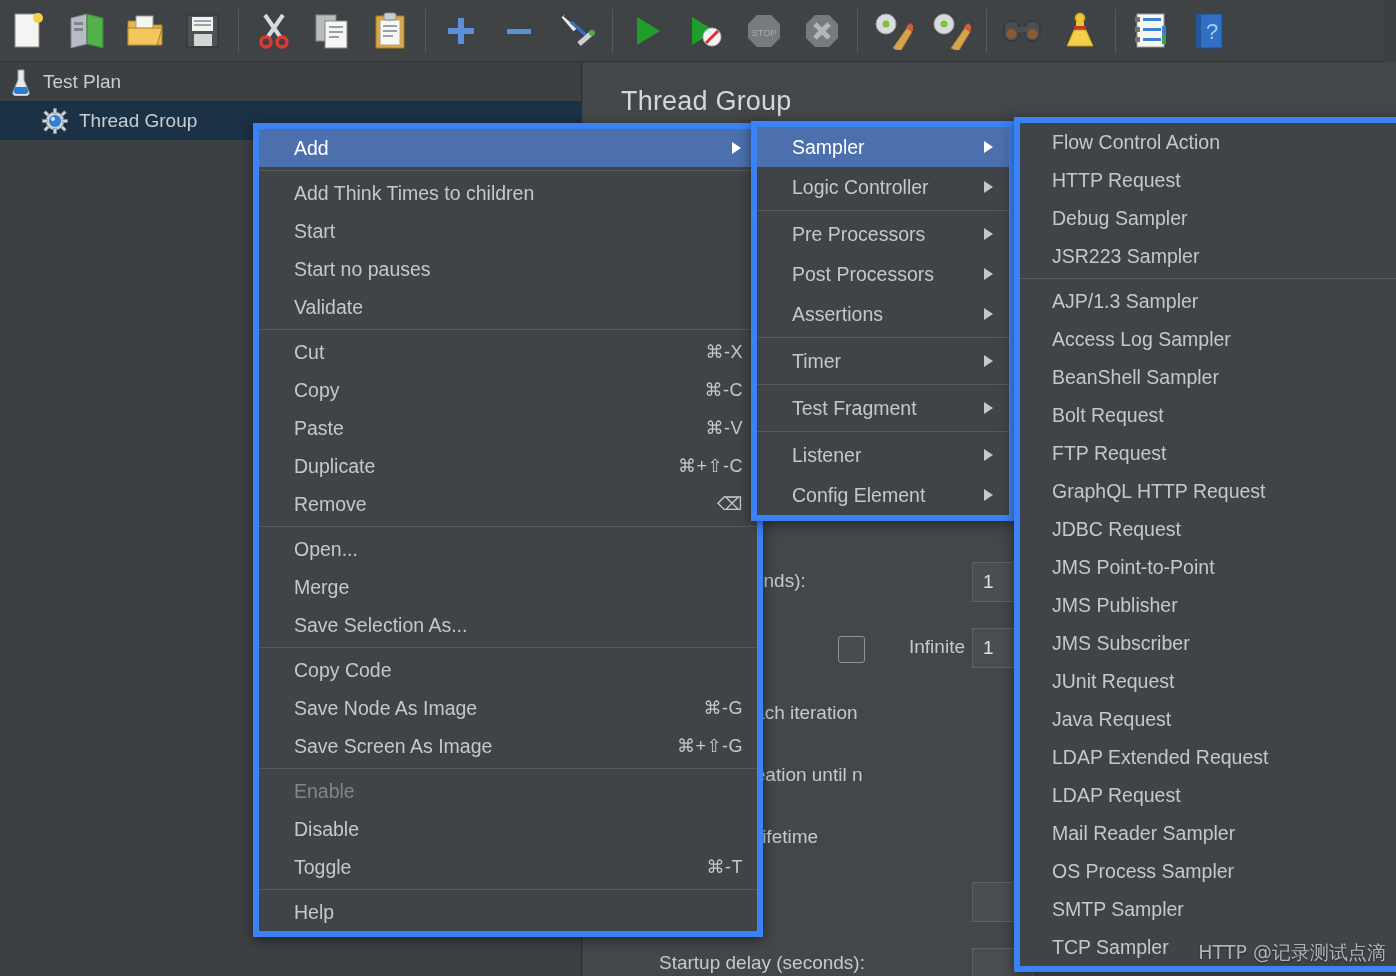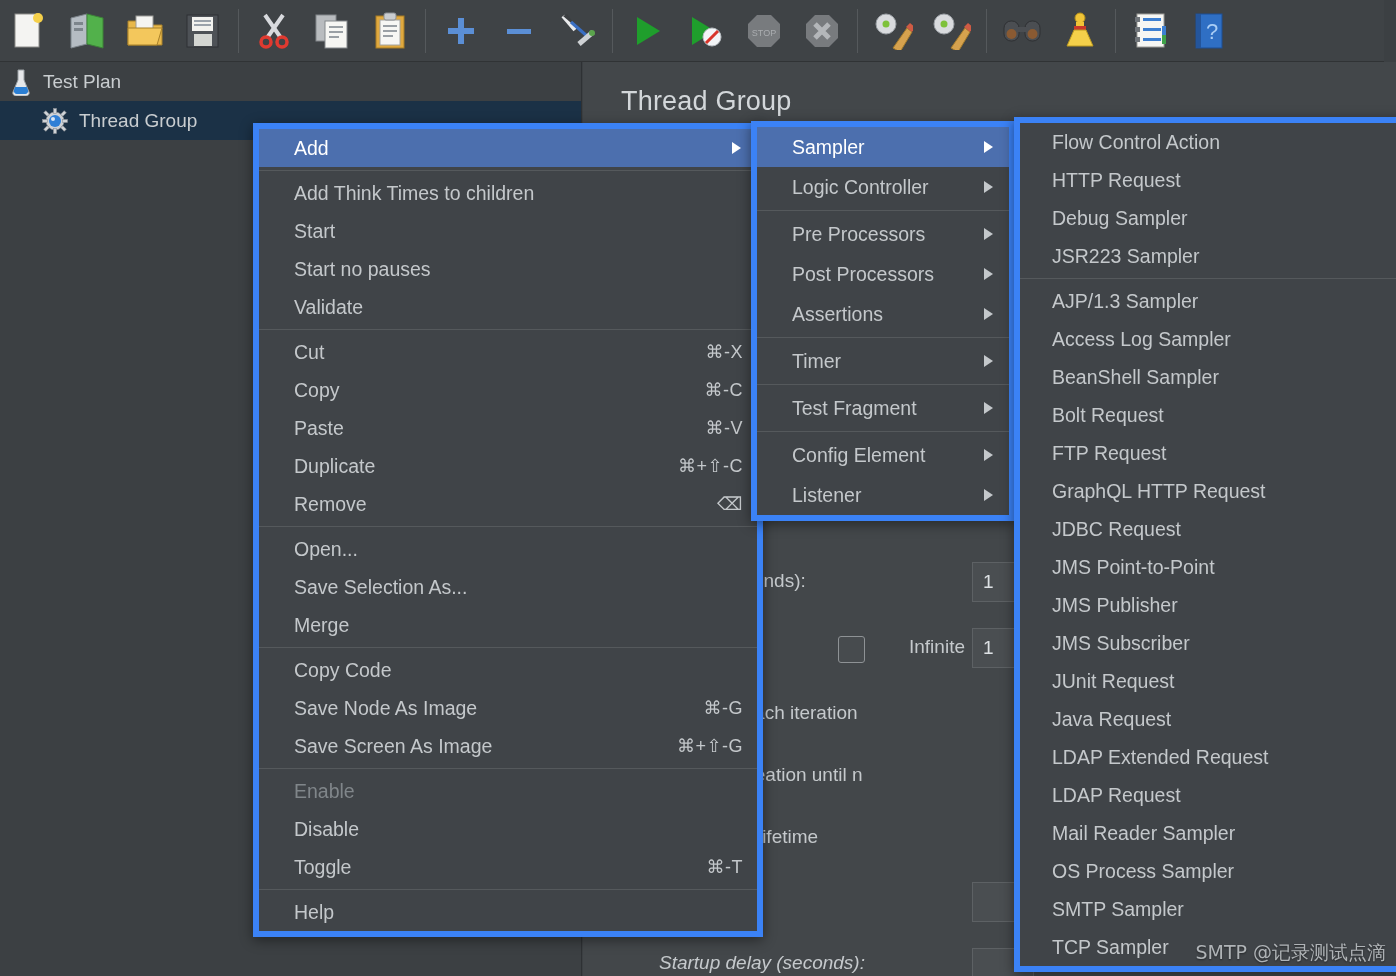--- a/index.html
+++ b/index.html
@@ -146,21 +146,21 @@
   <div class="bglabel" style="left:290px;top:574px;margin-left:36px;">Infinite</div>
   <div class="bgfield" style="left:389px;top:566px;width:62px;height:40px;">
     <div style="font-size:19px;color:#dde1e4;padding:8px 0 0 10px;">1</div>
   </div>
 
   <div class="bglabel" style="left:76px;top:640px;">e user on each iteration</div>
   <div class="bglabel" style="left:76px;top:702px;">y Thread creation until n</div>
   <div class="bglabel" style="left:76px;top:764px;">cify Thread lifetime</div>
   <div class="bglabel" style="left:76px;top:828px;">(seconds):</div>
   <div class="bgfield" style="left:389px;top:820px;width:62px;height:40px;"></div>
-  <div class="bglabel" style="left:76px;top:890px;font-style:italic;">Startup delay (seconds):</div>
+  <div class="bglabel" style="left:76px;top:890px;">Startup delay (seconds):</div>
   <div class="bgfield" style="left:389px;top:886px;width:62px;height:40px;"></div>
 </div>
 
 <div id="toolbar">
 
   <div class="tb-btn">
     <svg class="tb-ico" width="34" height="38" viewBox="0 0 34 38">
         <rect x="3" y="2" width="24" height="33" fill="#f4f4f2" stroke="#8d8d8a"></rect>
         <circle cx="26" cy="6" r="5" fill="#f5d04a"></circle>
       </svg>
@@ -409,24 +409,24 @@
     </div>
     <div class="mi">
       <span>Remove</span>
       <span class="acc">⌫</span>
     </div>
     <div class="msep"></div>
     <div class="mi">
       <span>Open...</span>
     </div>
     <div class="mi">
+      <span>Merge</span>
+    </div>
+    <div class="mi">
       <span>Save Selection As...</span>
-    </div>
-    <div class="mi">
-      <span>Merge</span>
     </div>
     <div class="msep"></div>
     <div class="mi">
       <span>Copy Code</span>
     </div>
     <div class="mi">
       <span>Save Node As Image</span>
       <span class="acc">⌘-G</span>
     </div>
     <div class="mi">
@@ -477,27 +477,27 @@
       <span>Timer</span>
       <span class="arrow"></span>
     </div>
     <div class="msep"></div>
     <div class="mi">
       <span>Test Fragment</span>
       <span class="arrow"></span>
     </div>
     <div class="msep"></div>
     <div class="mi">
+      <span>Listener</span>
+      <span class="arrow"></span>
+    </div>
+    <div class="mi">
       <span>Config Element</span>
       <span class="arrow"></span>
     </div>
-    <div class="mi">
-      <span>Listener</span>
-      <span class="arrow"></span>
-    </div>
   </div>
 
 <div class="menu" id="menu-sampler-list">
     <div class="mi">
       <span>Flow Control Action</span>
     </div>
     <div class="mi">
       <span>HTTP Request</span>
     </div>
     <div class="mi">
@@ -556,13 +556,13 @@
       <span>OS Process Sampler</span>
     </div>
     <div class="mi">
       <span>SMTP Sampler</span>
     </div>
     <div class="mi">
       <span>TCP Sampler</span>
     </div>
   </div>
 
-<div id="watermark">SMTP @记录测试点滴</div>
+<div id="watermark">HTTP @记录测试点滴</div>
 
 </body></html>

